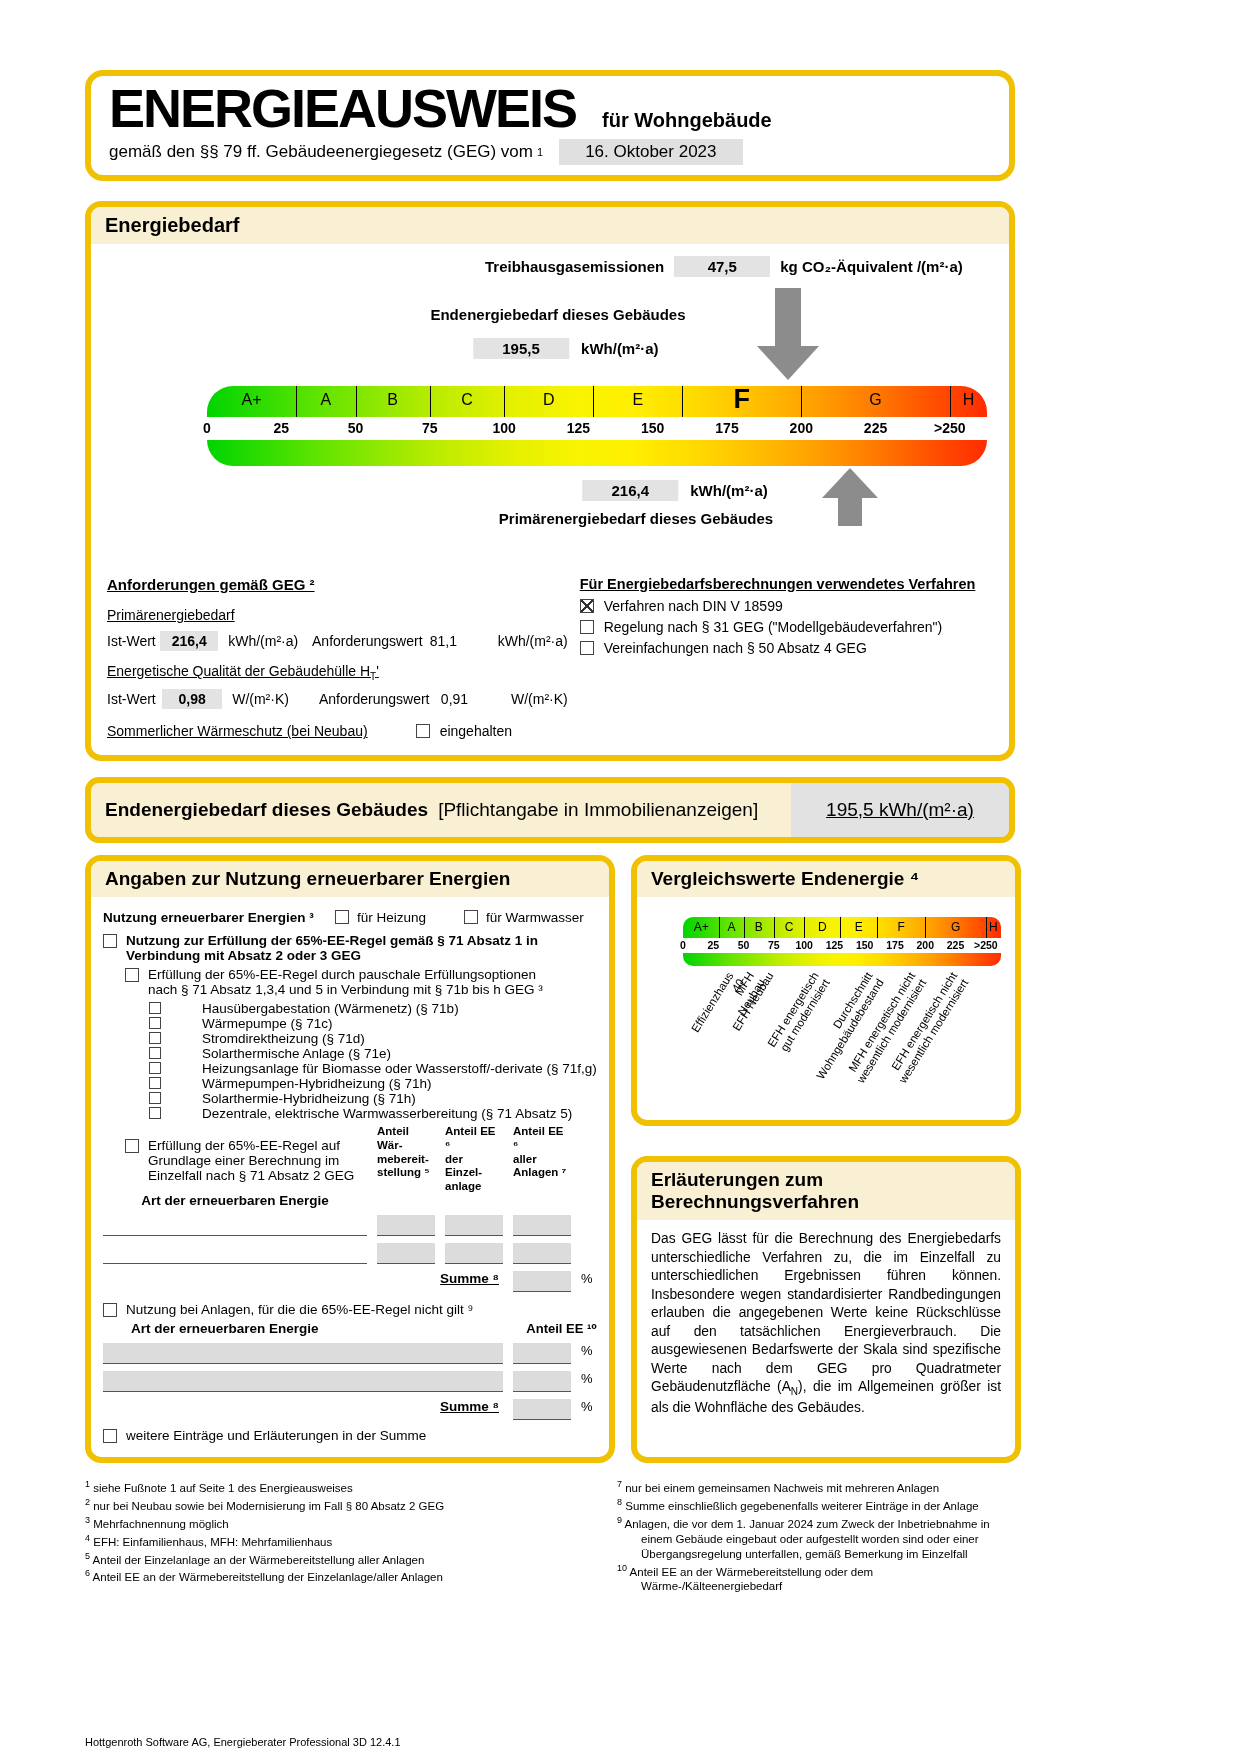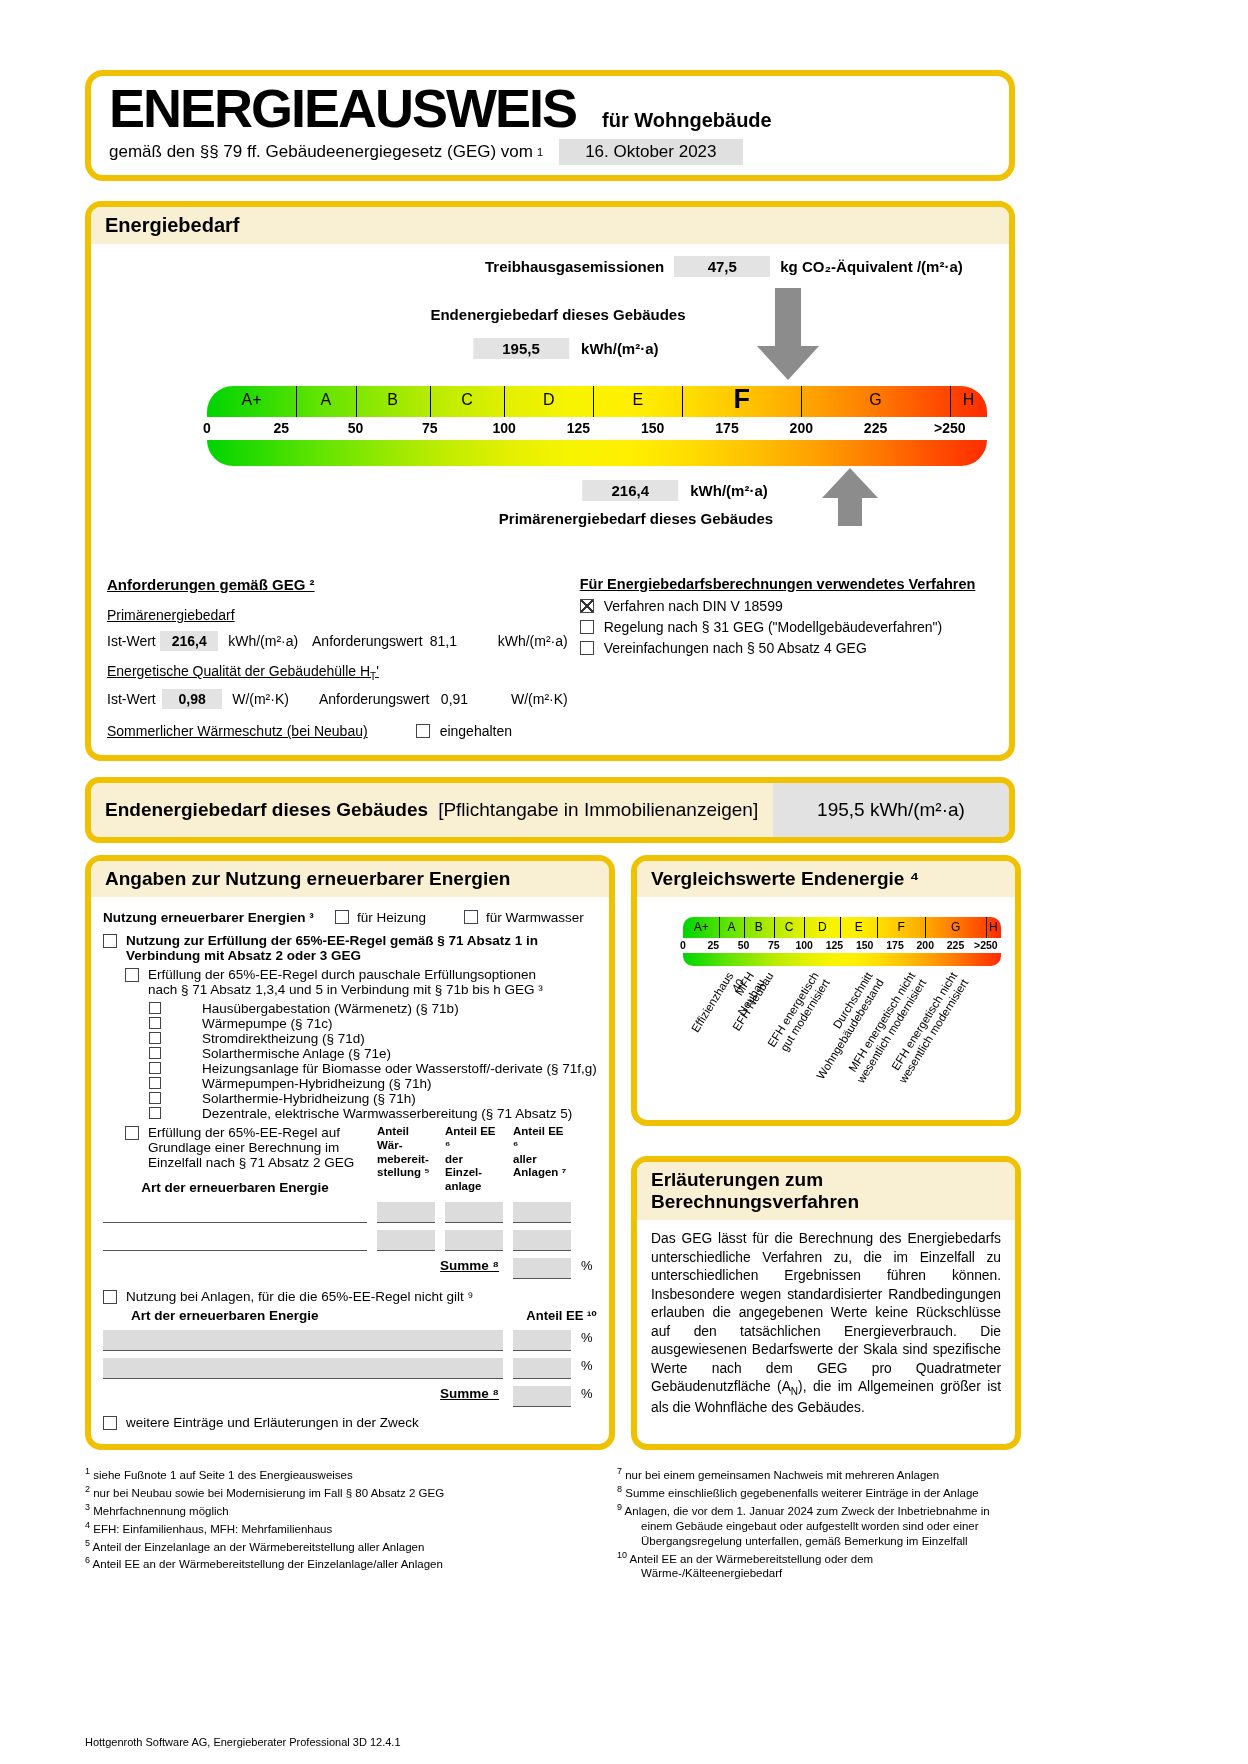--- a/index.html
+++ b/index.html
@@ -96,23 +96,23 @@
   .method { padding-left:12px; }
   .method-h { font-size:14.5px; font-weight:bold; text-decoration:underline; margin-bottom:6px; }
   .m-opt { display:flex; align-items:center; margin:5px 0; }
   .m-opt .cb { margin-right:10px; }
 
   
   .end-band { margin-top:16px; height:66px; border-radius:14px; background:#F9EFD2;
               display:flex; align-items:center; padding-left:14px; overflow:hidden; }
   .end-band .t { font-size:19px; font-weight:bold; }
   .end-band .n { font-size:19px; margin-left:10px; }
-  .end-band .v { margin-left:auto; width:236px; align-self:stretch; background:#E2E2E2;
+  .end-band .v { margin-left:auto; width:218px; align-self:stretch; background:#E2E2E2;
                  display:flex; align-items:center; justify-content:center; font-size:19px;
-                 border-radius:0 8px 8px 0; }
+                 border-radius:0 8px 8px 0;text-decoration:underline; }
 
   
   .bottom-row { display:flex; margin-top:12px; align-items:stretch; }
   .left-box { width:530px; flex:0 0 auto; }
   .right-col { flex:1; margin-left:16px; display:flex; flex-direction:column; }
   .lb-head { font-size:19px; }
   .lb-body { padding:8px 12px 10px 12px; font-size:13.5px; }
   .usage-row { display:flex; align-items:center; height:24px; }
   .usage-row .ulab { font-weight:bold; width:232px; }
   .usage-row .cb { margin-right:8px; }
@@ -362,21 +362,21 @@
               <span class="cb sm"></span>
               <span>Solarthermie-Hybridheizung (§ 71h)</span>
             </div>
           <div class="cbrow lvl2">
               <span class="cb sm"></span>
               <span>Dezentrale, elektrische Warmwasserbereitung (§ 71 Absatz 5)</span>
             </div>
 
           <div class="t1">
             <div>
-              <div class="cbrow lvl1" style="margin-top:0">
+              <div class="cbrow lvl1" style="margin-top:13px">
                 <span class="cb"></span>
                 <span class="pl">Erfüllung der 65%-EE-Regel auf Grundlage einer Berechnung im
 Einzelfall nach § 71 Absatz 2 GEG</span>
               </div>
               <div class="art">Art der erneuerbaren Energie</div>
             </div>
             <div class="hcell pl">Anteil Wär-
 mebereit-
 stellung ⁵</div>
             <div class="hcell pl">Anteil EE ⁶
@@ -421,21 +421,21 @@
             <div class="cellbox"></div>
             <div class="pct">%</div>
 
             <div class="sumlab">Summe ⁸</div>
             <div class="cellbox"></div>
             <div class="pct">%</div>
           </div>
 
           <div class="cbrow" style="margin-top:8px">
             <span class="cb"></span>
-            <span>weitere Einträge und Erläuterungen in der Zweck</span>
+            <span>weitere Einträge und Erläuterungen in der Summe</span>
           </div>
         </div>
       </div>
 
       <div class="right-col">
 
         <div class="ybox">
           <div class="box-head lb-head">Vergleichswerte Endenergie ⁴</div>
           <div class="cmp-body">
             <div class="mini-zone">

